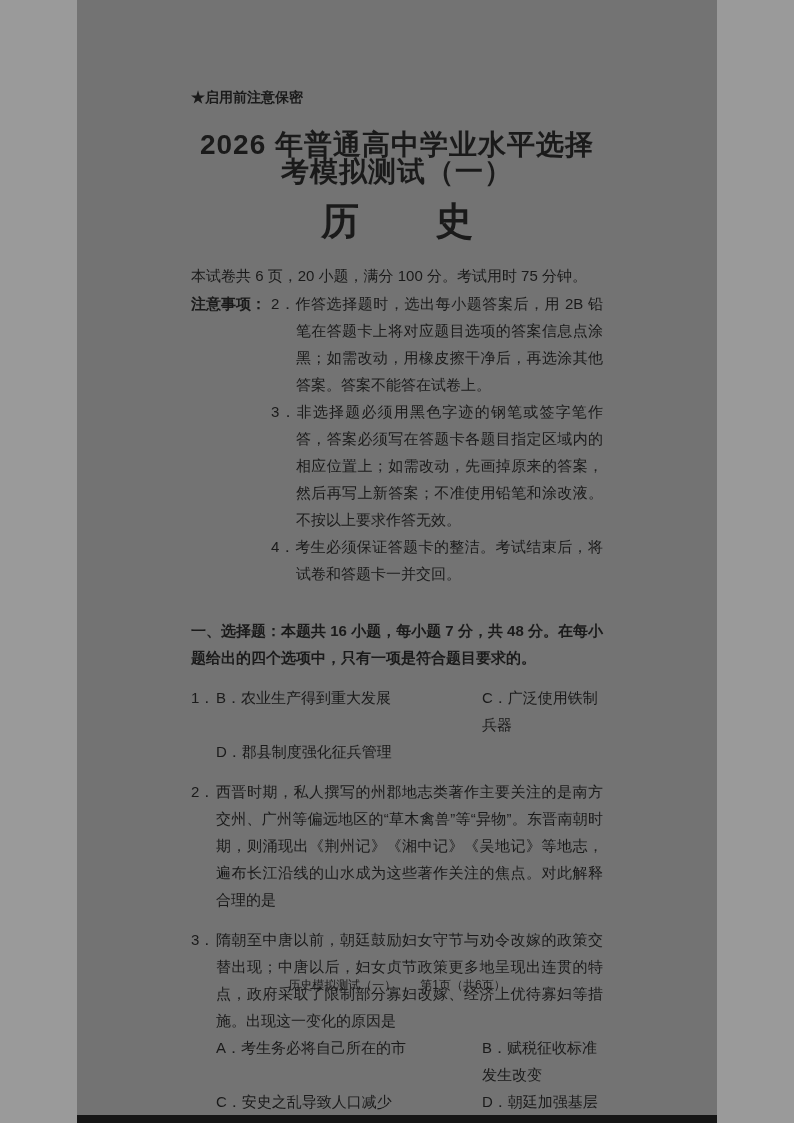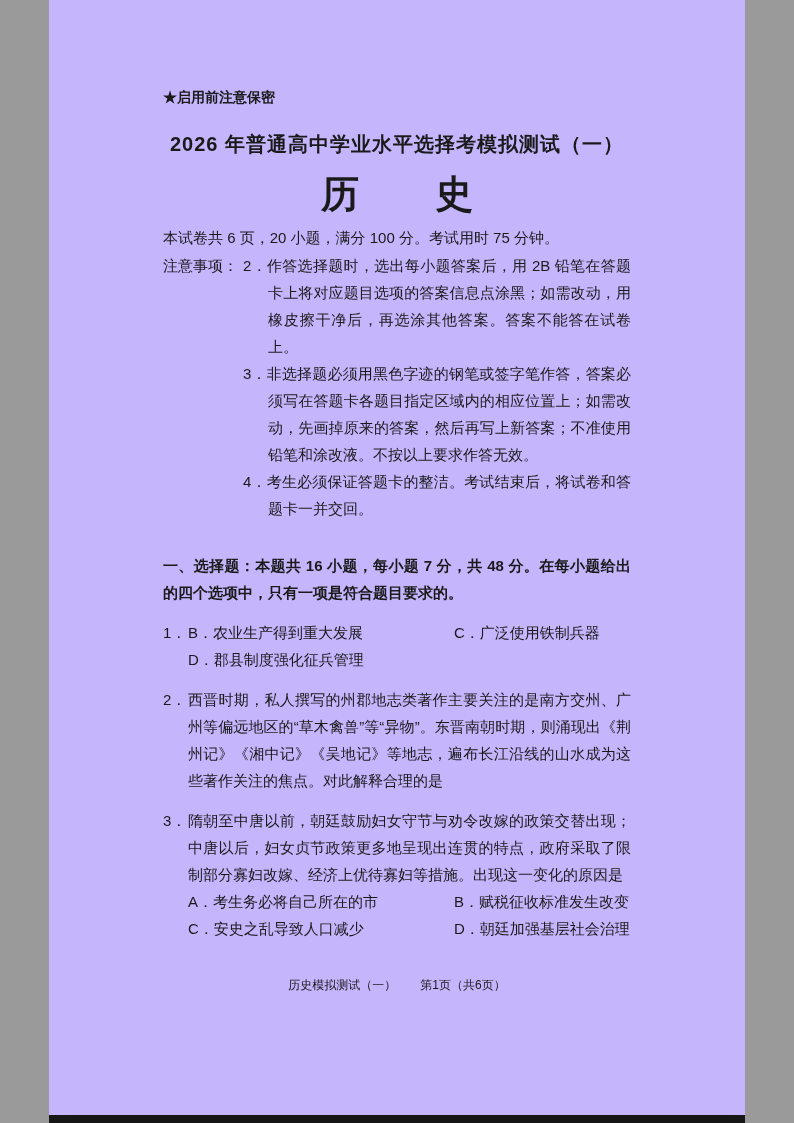--- a/index.html
+++ b/index.html
@@ -1,59 +1,59 @@
 <!DOCTYPE html>
 <html><head>
 <meta charset="utf-8">
 <style>
   * { margin: 0; padding: 0; box-sizing: border-box; }
   html, body { background: #9a9a9a; }
   .page {
-    width: 696px;
+    width: 640px;
     height: 1123px;
     margin: 0 auto;
-    background: #c4b5fd;
+    background: #737373;
     position: relative;
     overflow: hidden;
     font-family: "Liberation Sans", sans-serif;
     color: #1a1a1a;
     font-size: 15px;
     line-height: 27px;
   }
   .content {
     padding: 84px 114px 0 114px;
   }
   .confidential {
     font-weight: bold;
     font-size: 14px;
   }
   .exam-title {
     text-align: center;
     font-weight: bold;
-    font-size: 20px;
+    font-size: 28px;
     margin-top: 20px;
     letter-spacing: 1px;
   }
   .subject-title {
     text-align: center;
     font-weight: bold;
     font-size: 38px;
     margin-top: 16px;
     line-height: 40px;
   }
   .exam-info {
-    margin-top: 10px;
+    margin-top: 21px;
     text-align: justify;
   }
   .notes {
     display: flex;
     margin-top: 1px;
   }
   .notes-label {
-    font-weight: normal;
+    font-weight: bold;
     width: 80px;
     flex: 0 0 80px;
   }
   .notes-items { flex: 1; }
   .note-item {
     padding-left: 25px;
     text-indent: -25px;
     text-align: justify;
   }
   .section-header {

